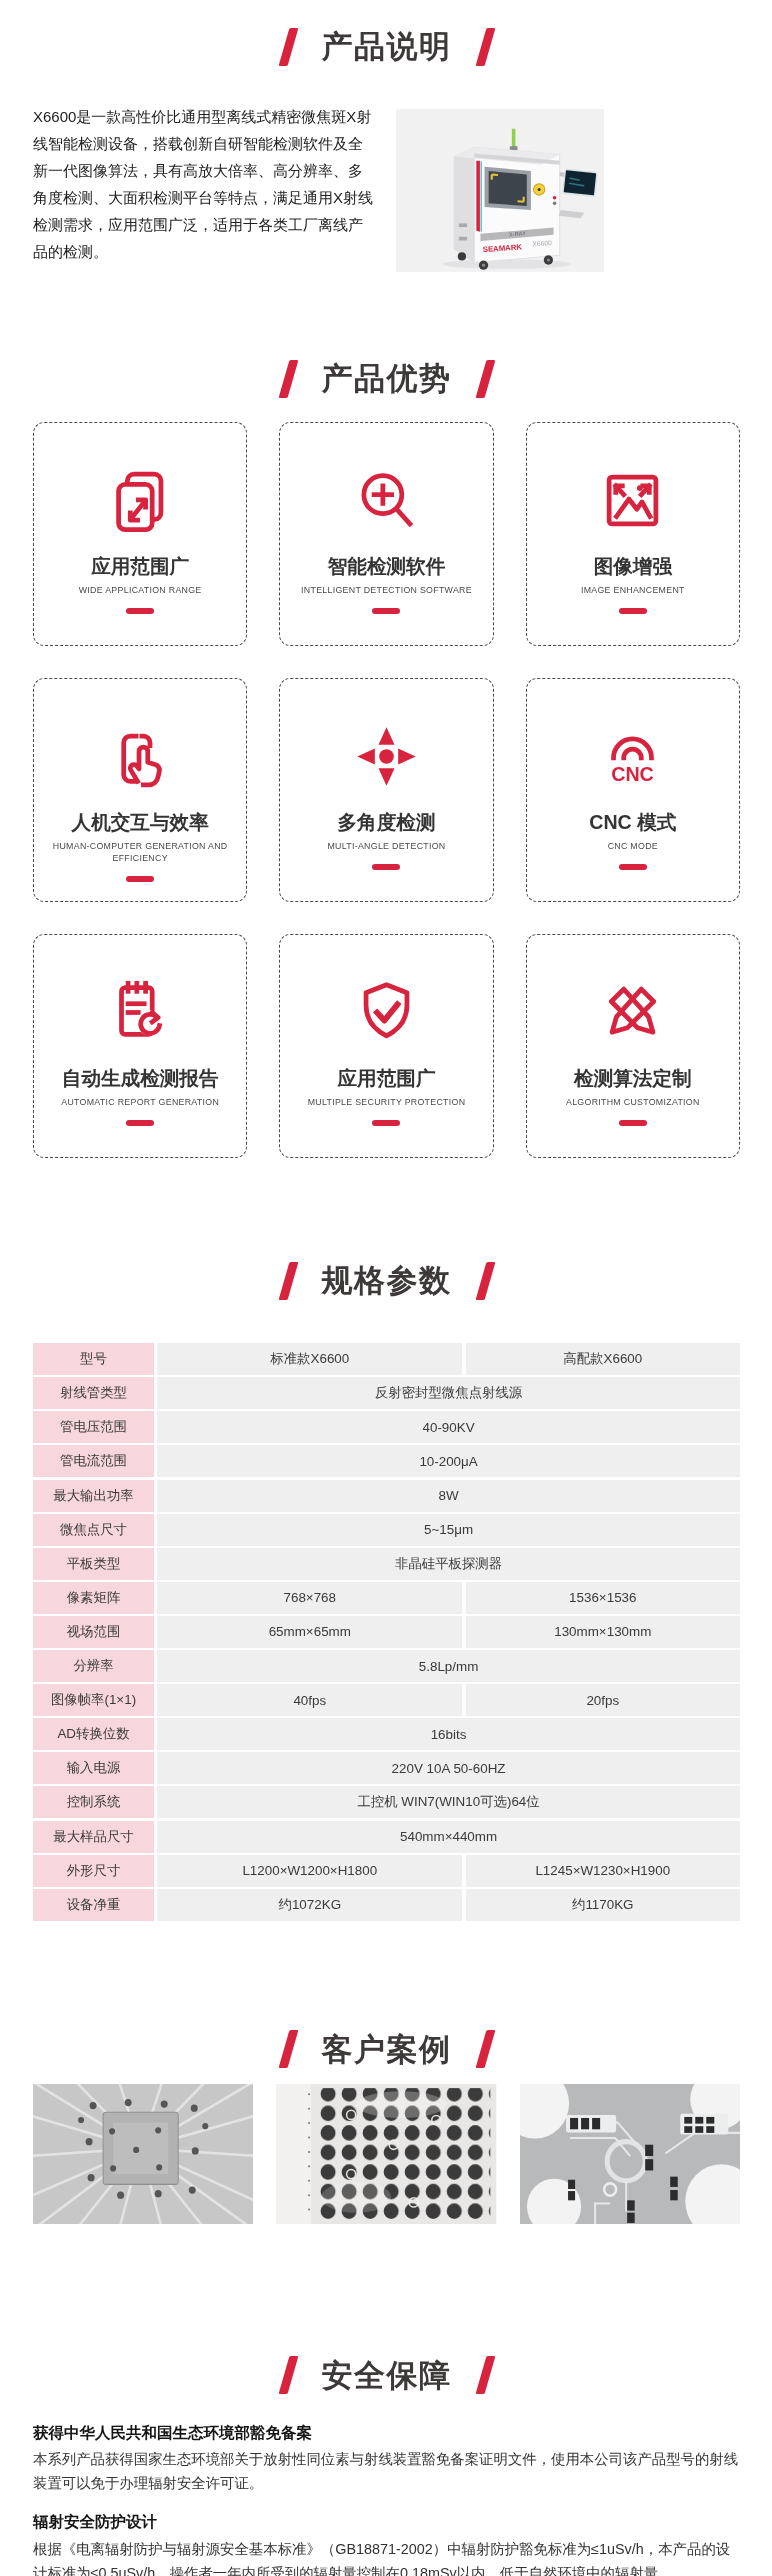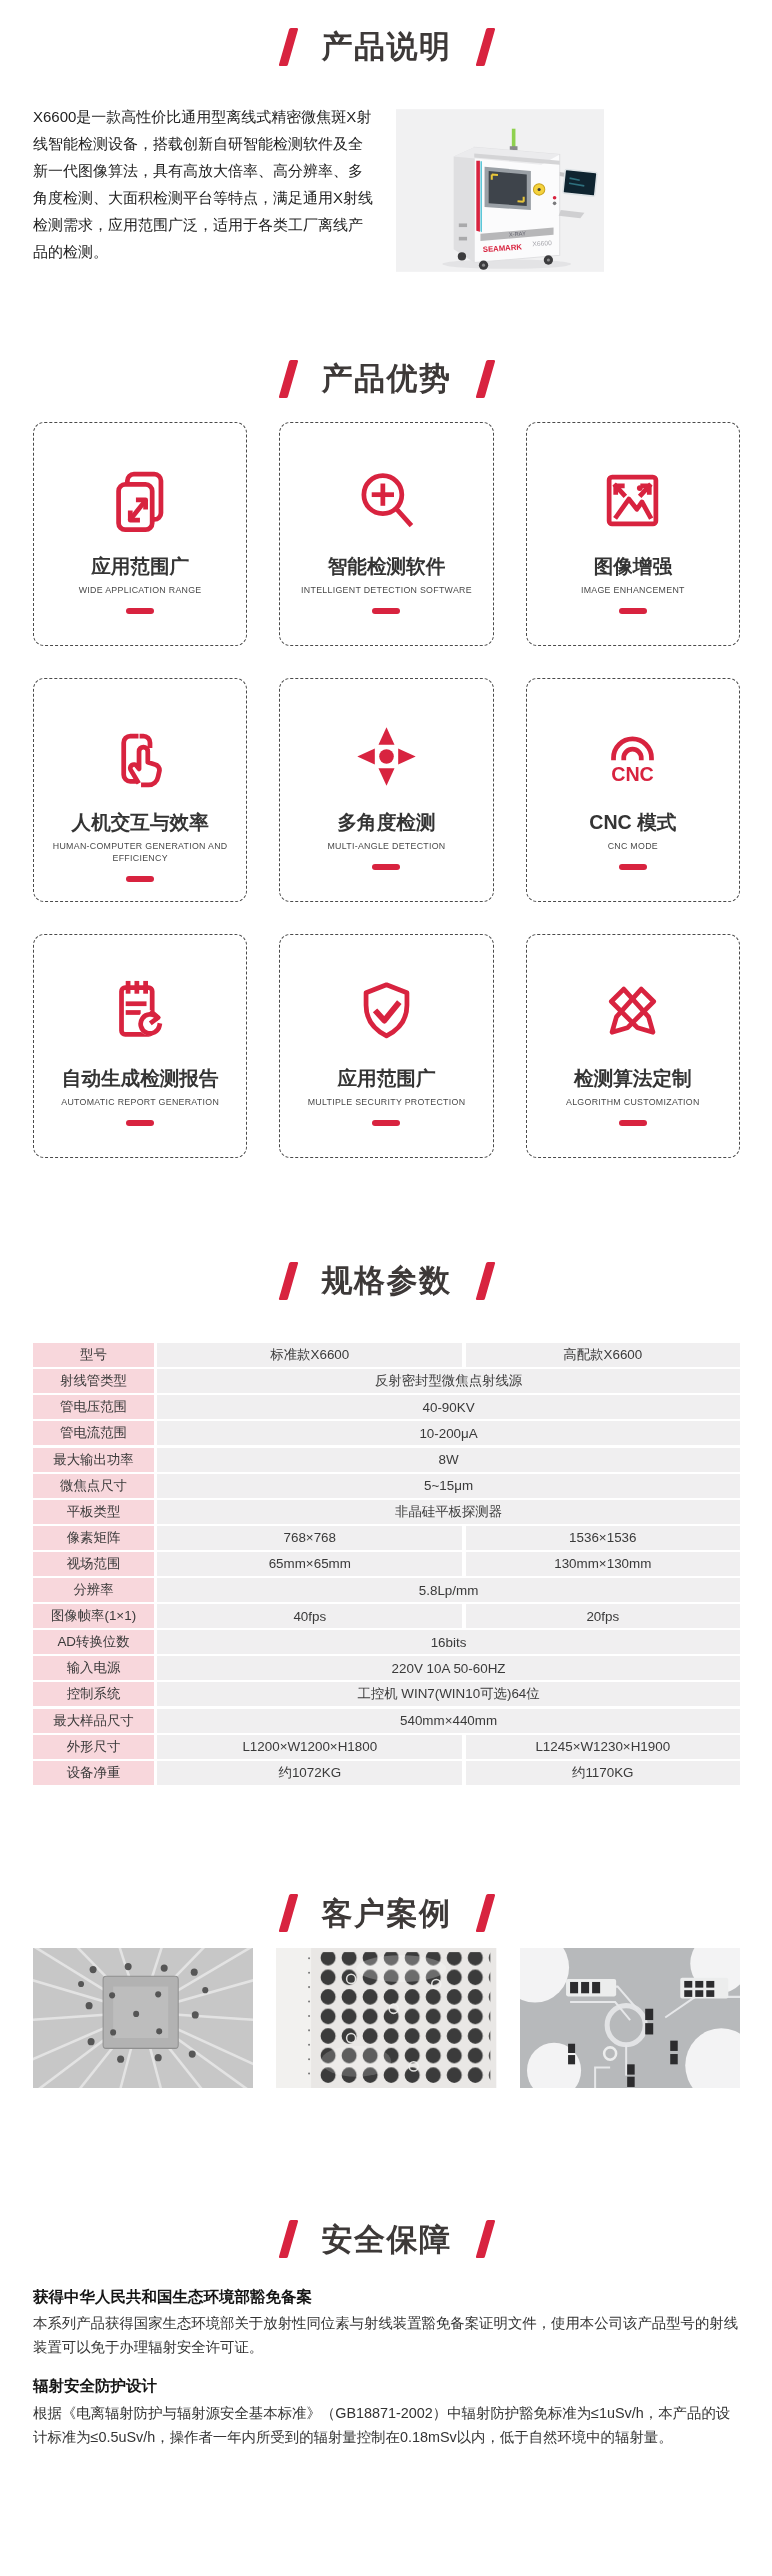--- a/index.html
+++ b/index.html
@@ -31,21 +31,21 @@
   
   .adv-grid{display:grid;grid-template-columns:repeat(3,1fr);column-gap:39px;row-gap:61px;padding:0 33px;margin-top:24px;gap:32px;}
   .card{border:1.5px dashed #4a4a4a;border-radius:11.3px;height:224px;display:flex;flex-direction:column;align-items:center;text-align:center;padding:0 9.3px;background:#fff;}
   .card-icon{margin-top:41px;width:73px;height:73px;flex:0 0 auto;}
   .card-zh{margin-top:17.5px;font-size:19.6px;font-weight:bold;color:#343434;line-height:23px;white-space:nowrap;}
   .card-en{margin-top:6.7px;font-size:8.8px;font-weight:normal;color:#484848;line-height:12px;letter-spacing:0.3px;}
   .card-bar{margin-top:11.3px;width:28px;height:6.7px;border-radius:3.6px;background:var(--red);flex:0 0 auto;}
 
   
   .spec-table{margin:43px 33px 0;display:flex;flex-direction:column;gap:2.1px;}
-  .spec-row{display:flex;gap:3.1px;height:24px;}
+  .spec-row{display:flex;gap:3.1px;height:32px;}
   .spec-label{width:121px;flex:0 0 auto;background:var(--pink);display:flex;align-items:center;justify-content:center;font-size:13.4px;color:var(--ink);}
   .spec-value{background:var(--cellgray);display:flex;align-items:center;justify-content:center;font-size:13.4px;color:var(--ink);}
   .spec-value.full{flex:1 1 auto;}
   .spec-value.v1{flex:592 592 0;}
   .spec-value.v2{flex:532 532 0;}
 
   
   .case-row{display:flex;gap:23px;padding:0 33px;margin-top:15px;}
   .case-row svg{flex:1 1 0;height:140px;display:block;}
 

